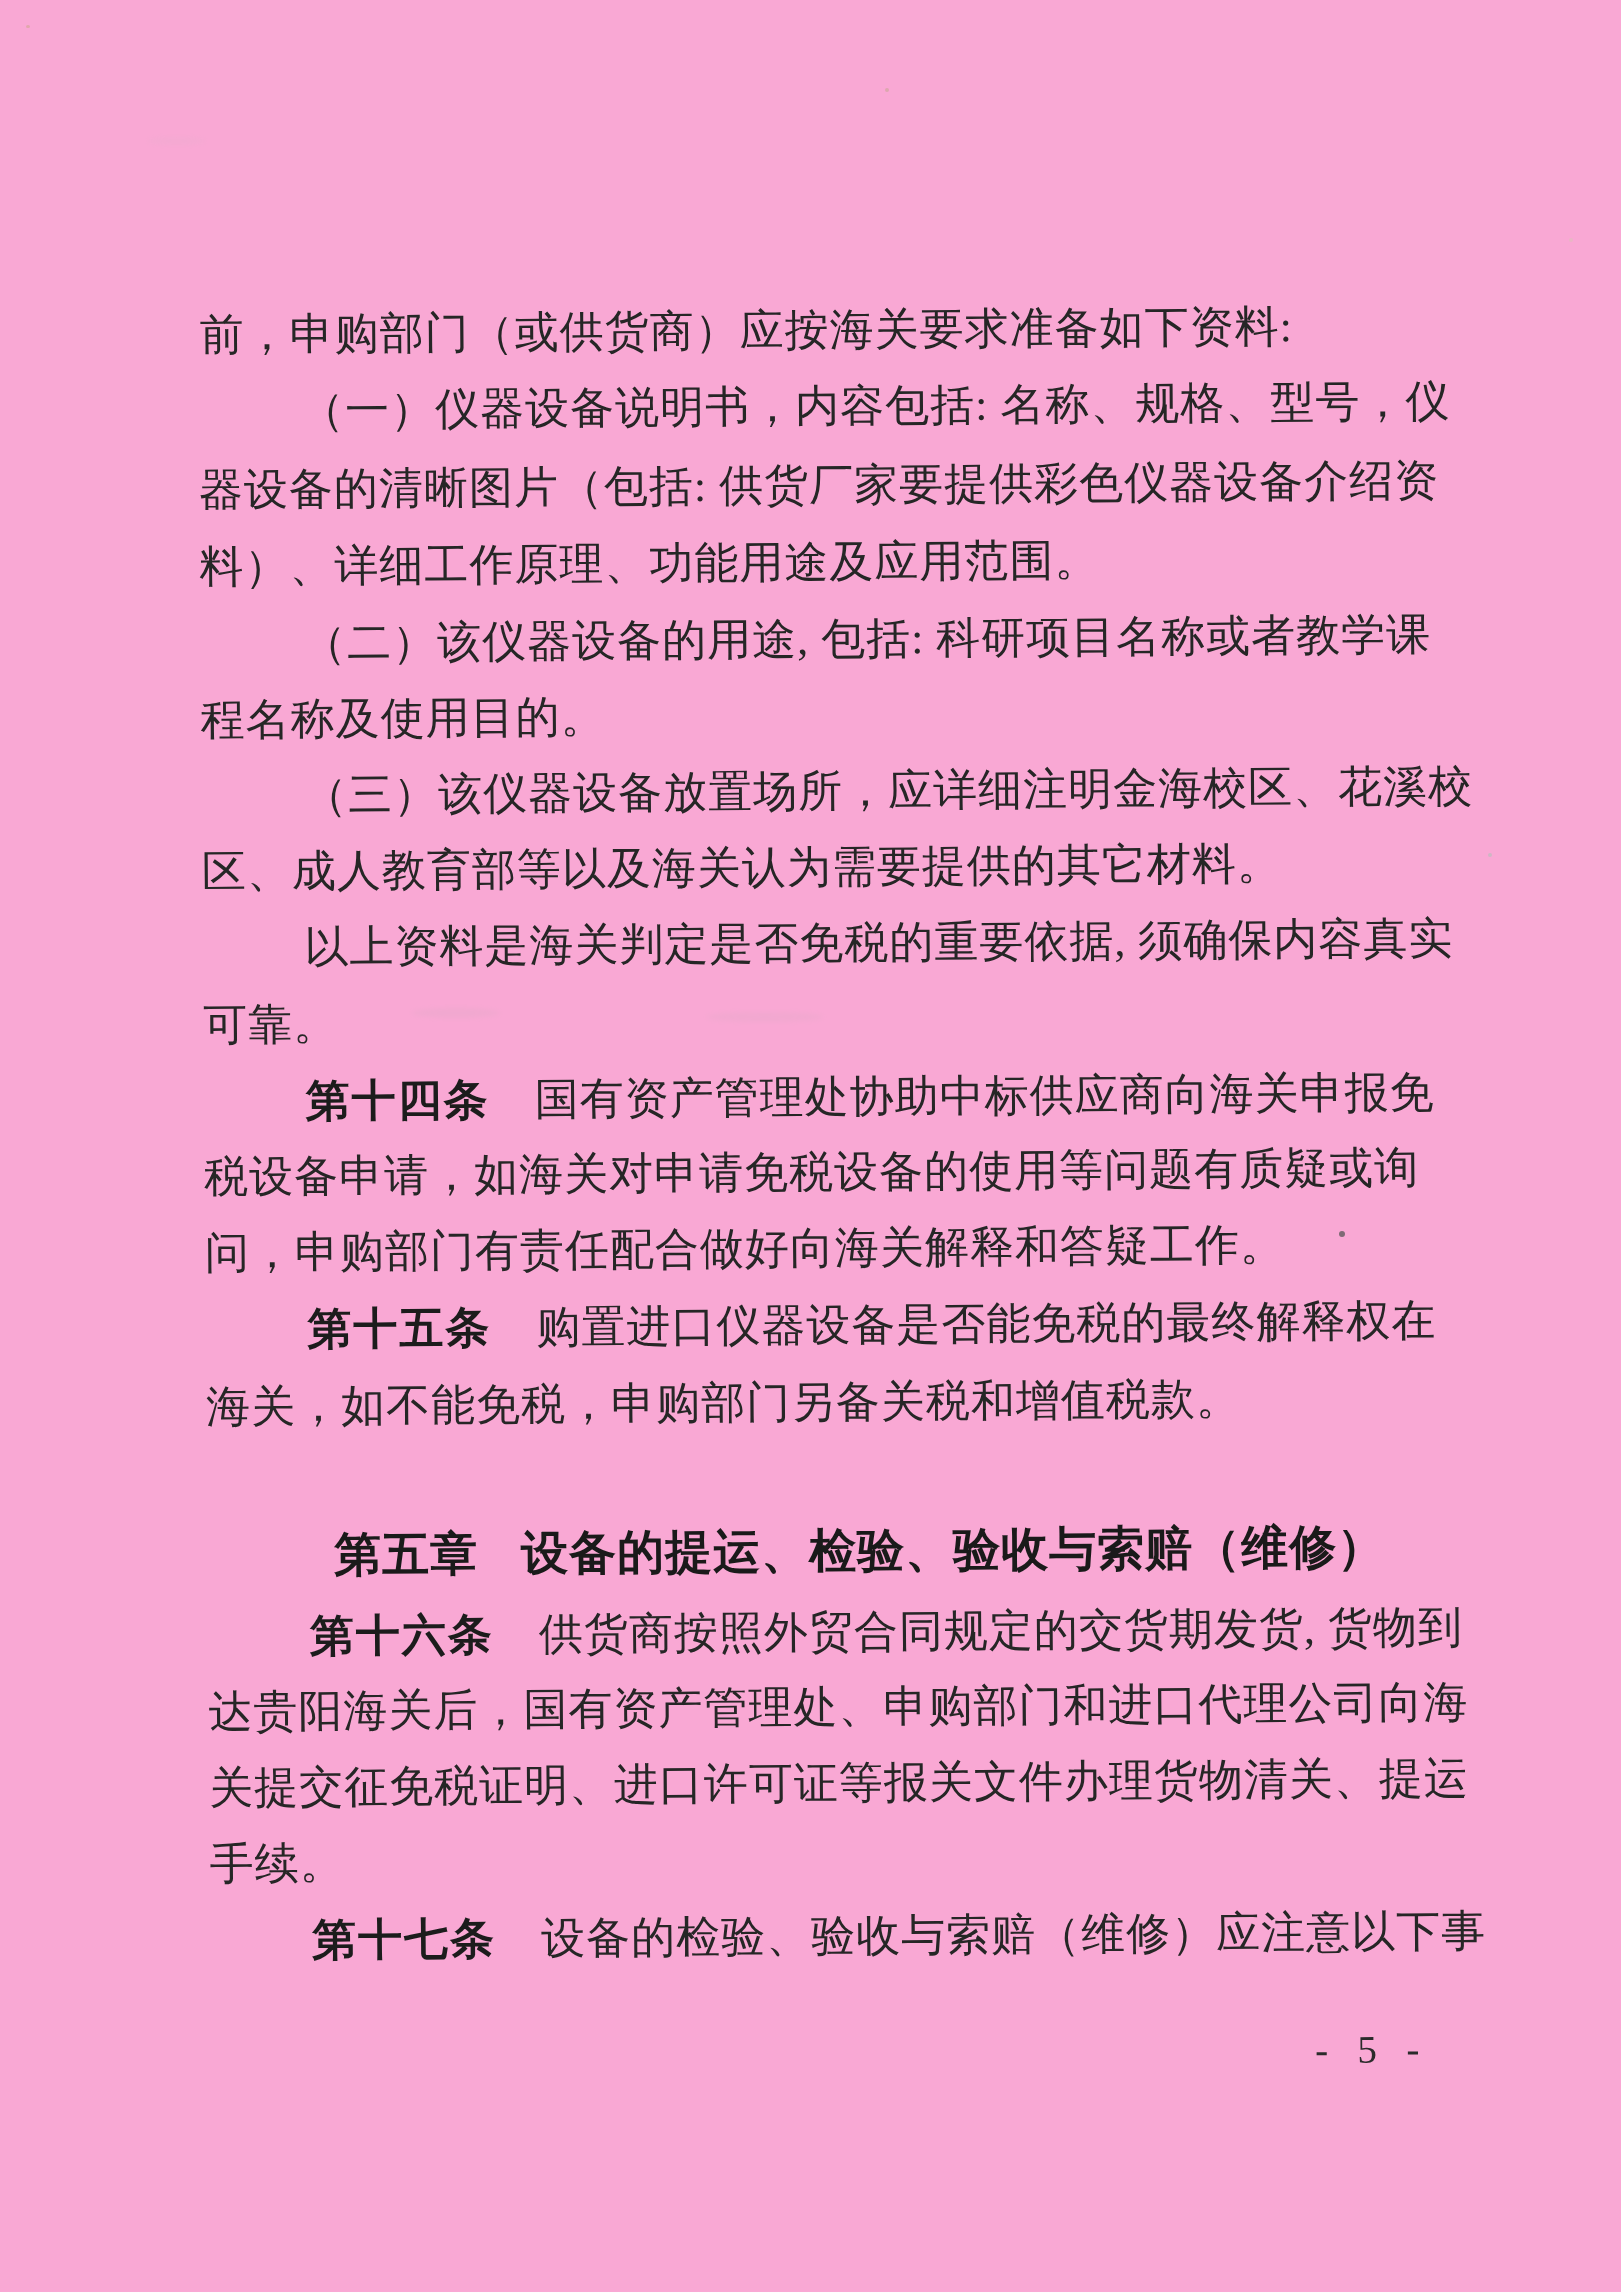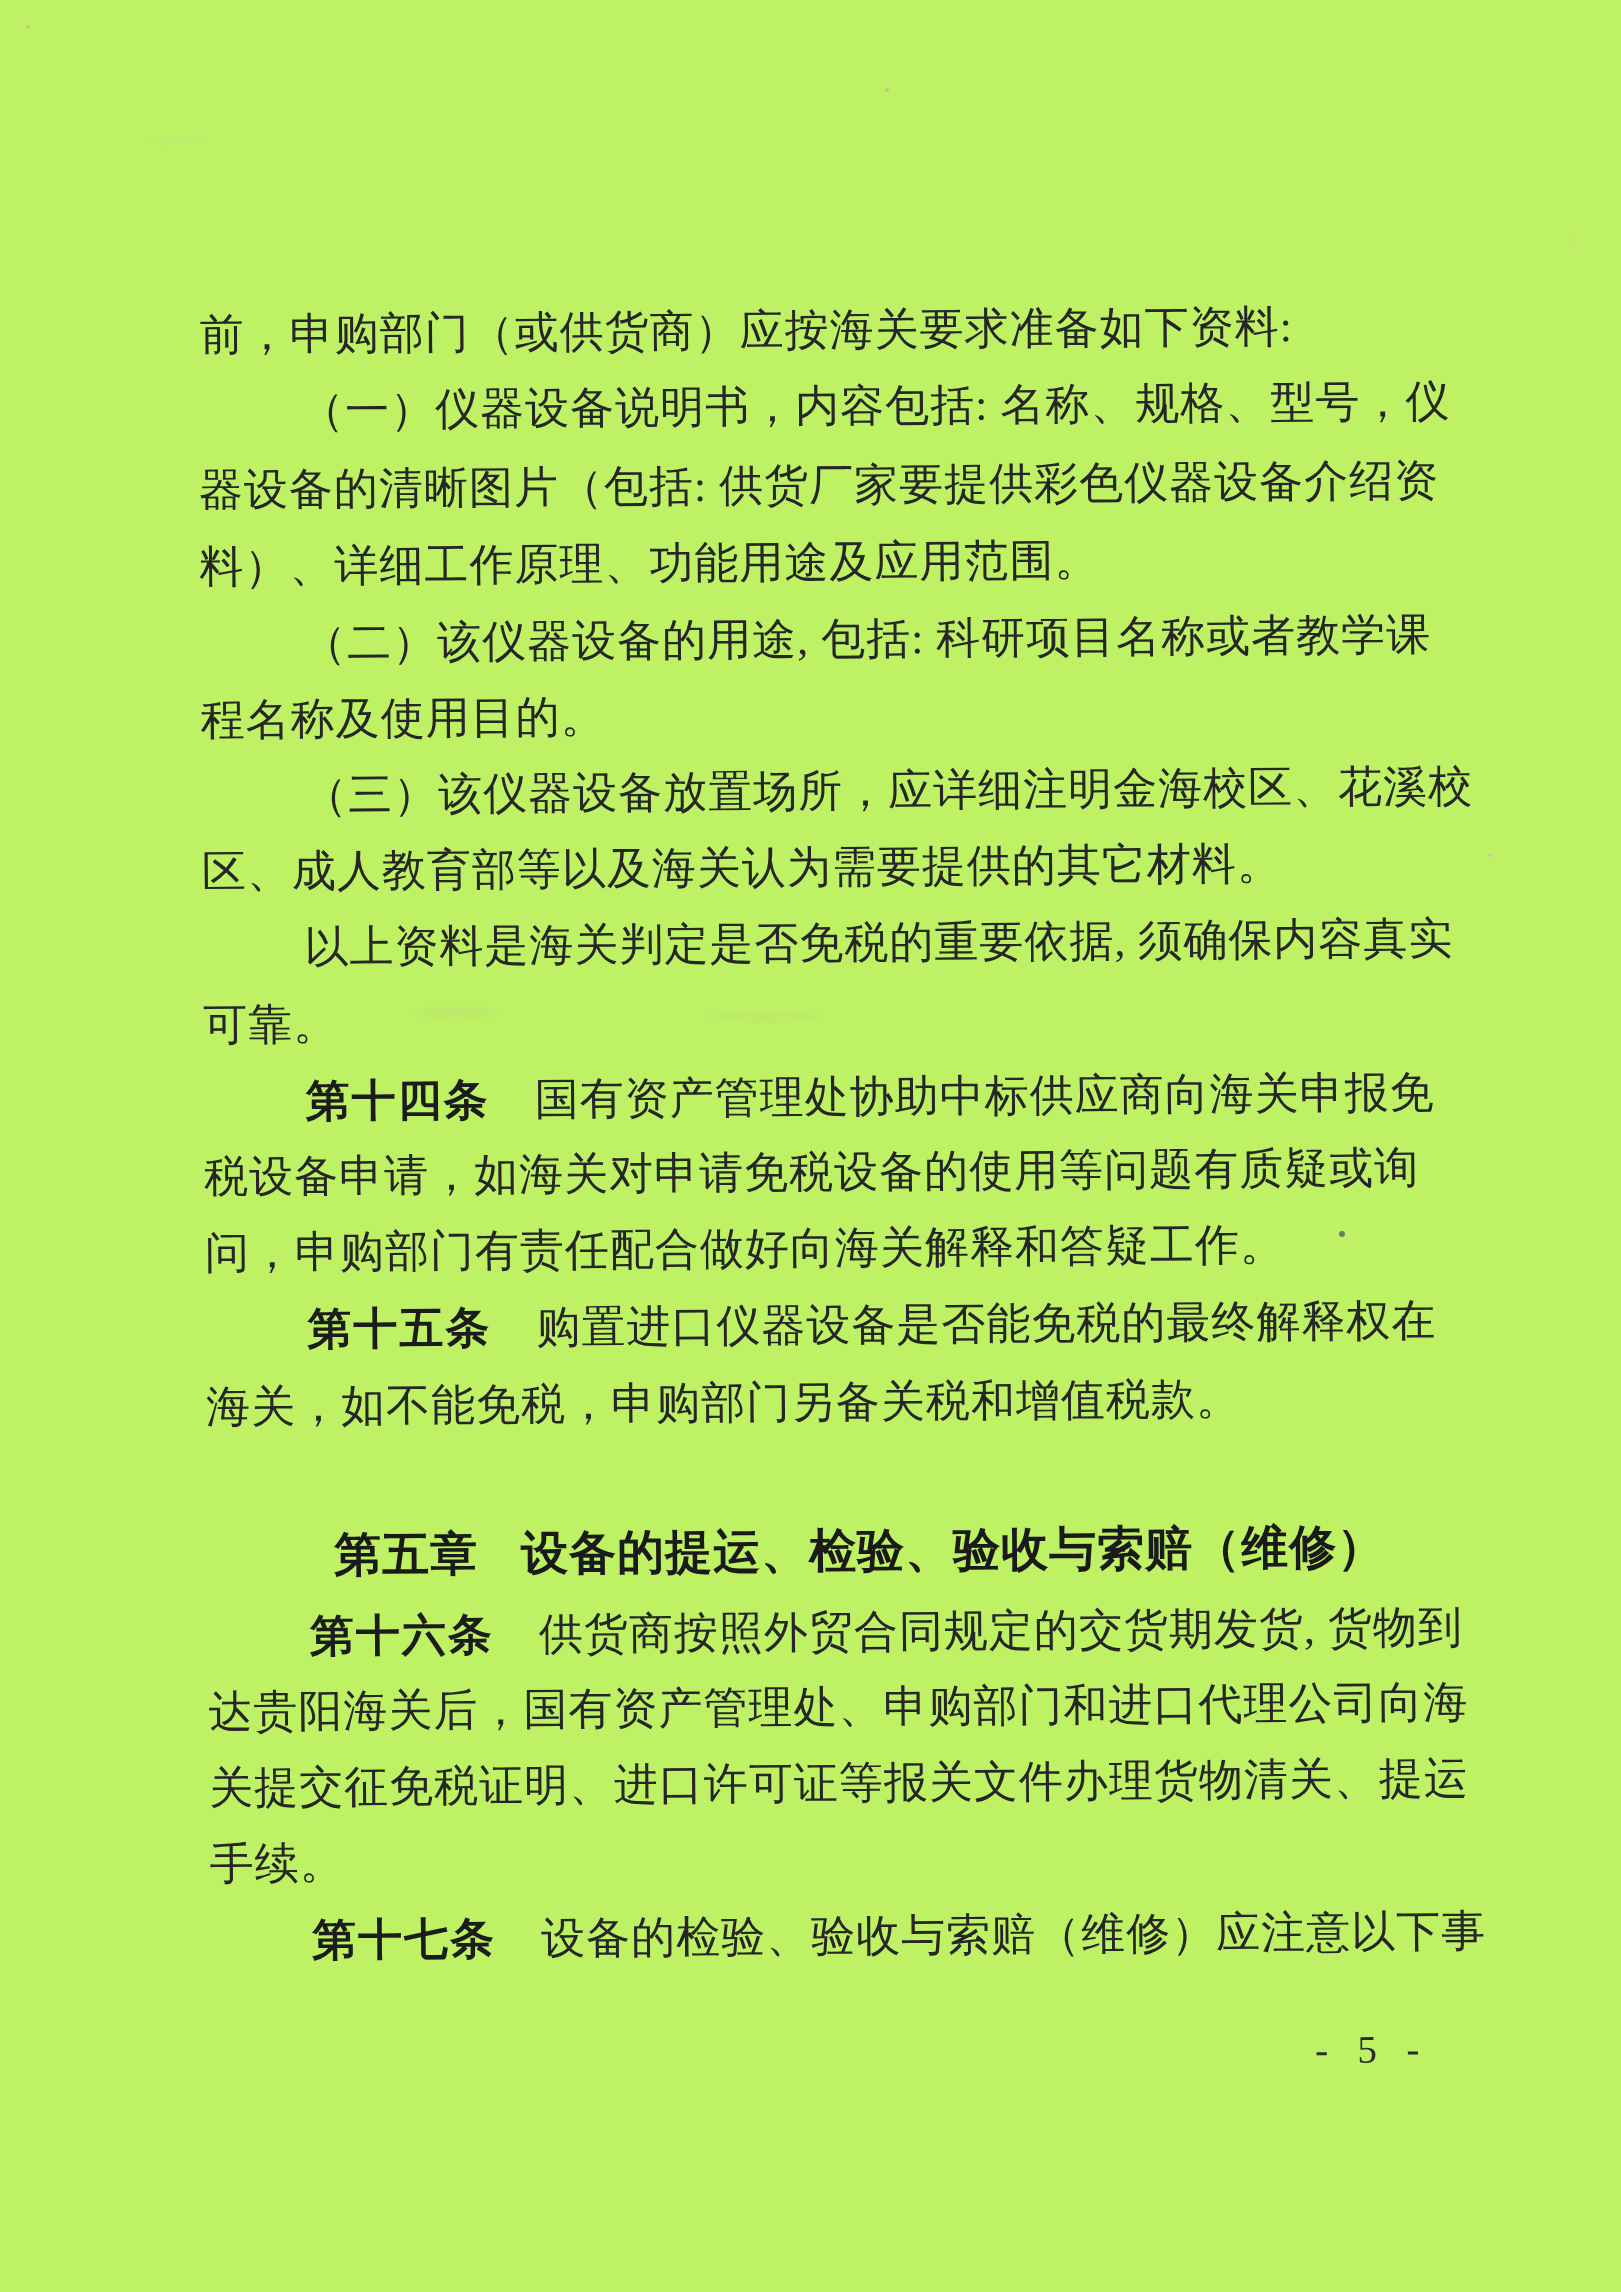--- a/index.html
+++ b/index.html
@@ -1,20 +1,20 @@
 <!DOCTYPE html>
 <html><head>
 <meta charset="utf-8">
 <style>
   html, body { margin: 0; padding: 0; }
   .page {
     position: relative;
     width: 1621px;
     height: 2293px;
-    background: #bef264;
+    background: #f9a8d4;
     overflow: hidden;
     font-family: "Liberation Serif", "DejaVu Serif", serif;
   }
   .content {
     position: absolute;
     left: 0; top: 0; right: 0; bottom: 0;
     transform: rotate(-0.45deg);
     transform-origin: 50% 50%;
   }
   .line {

